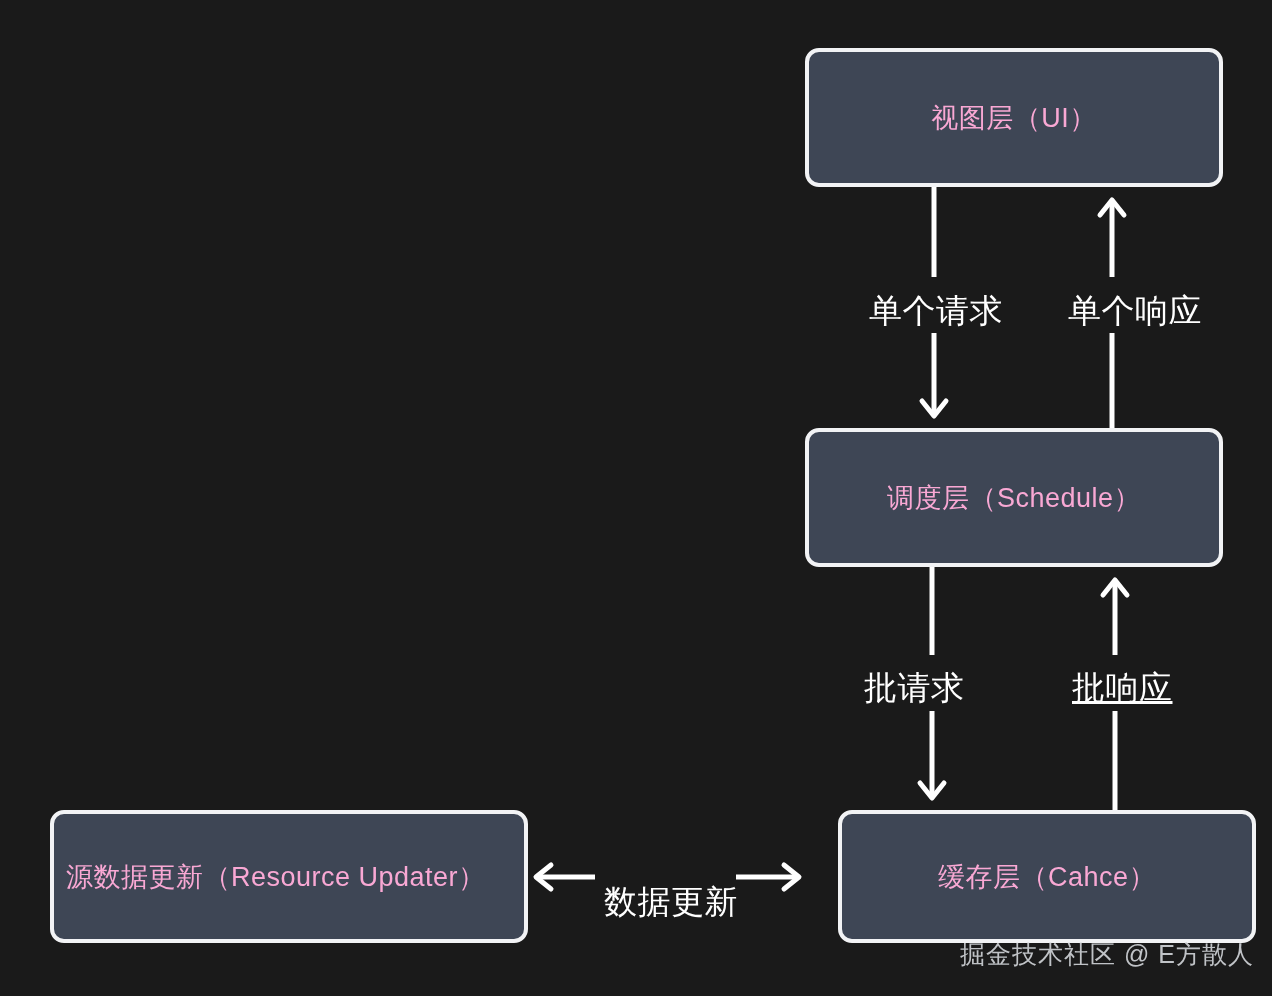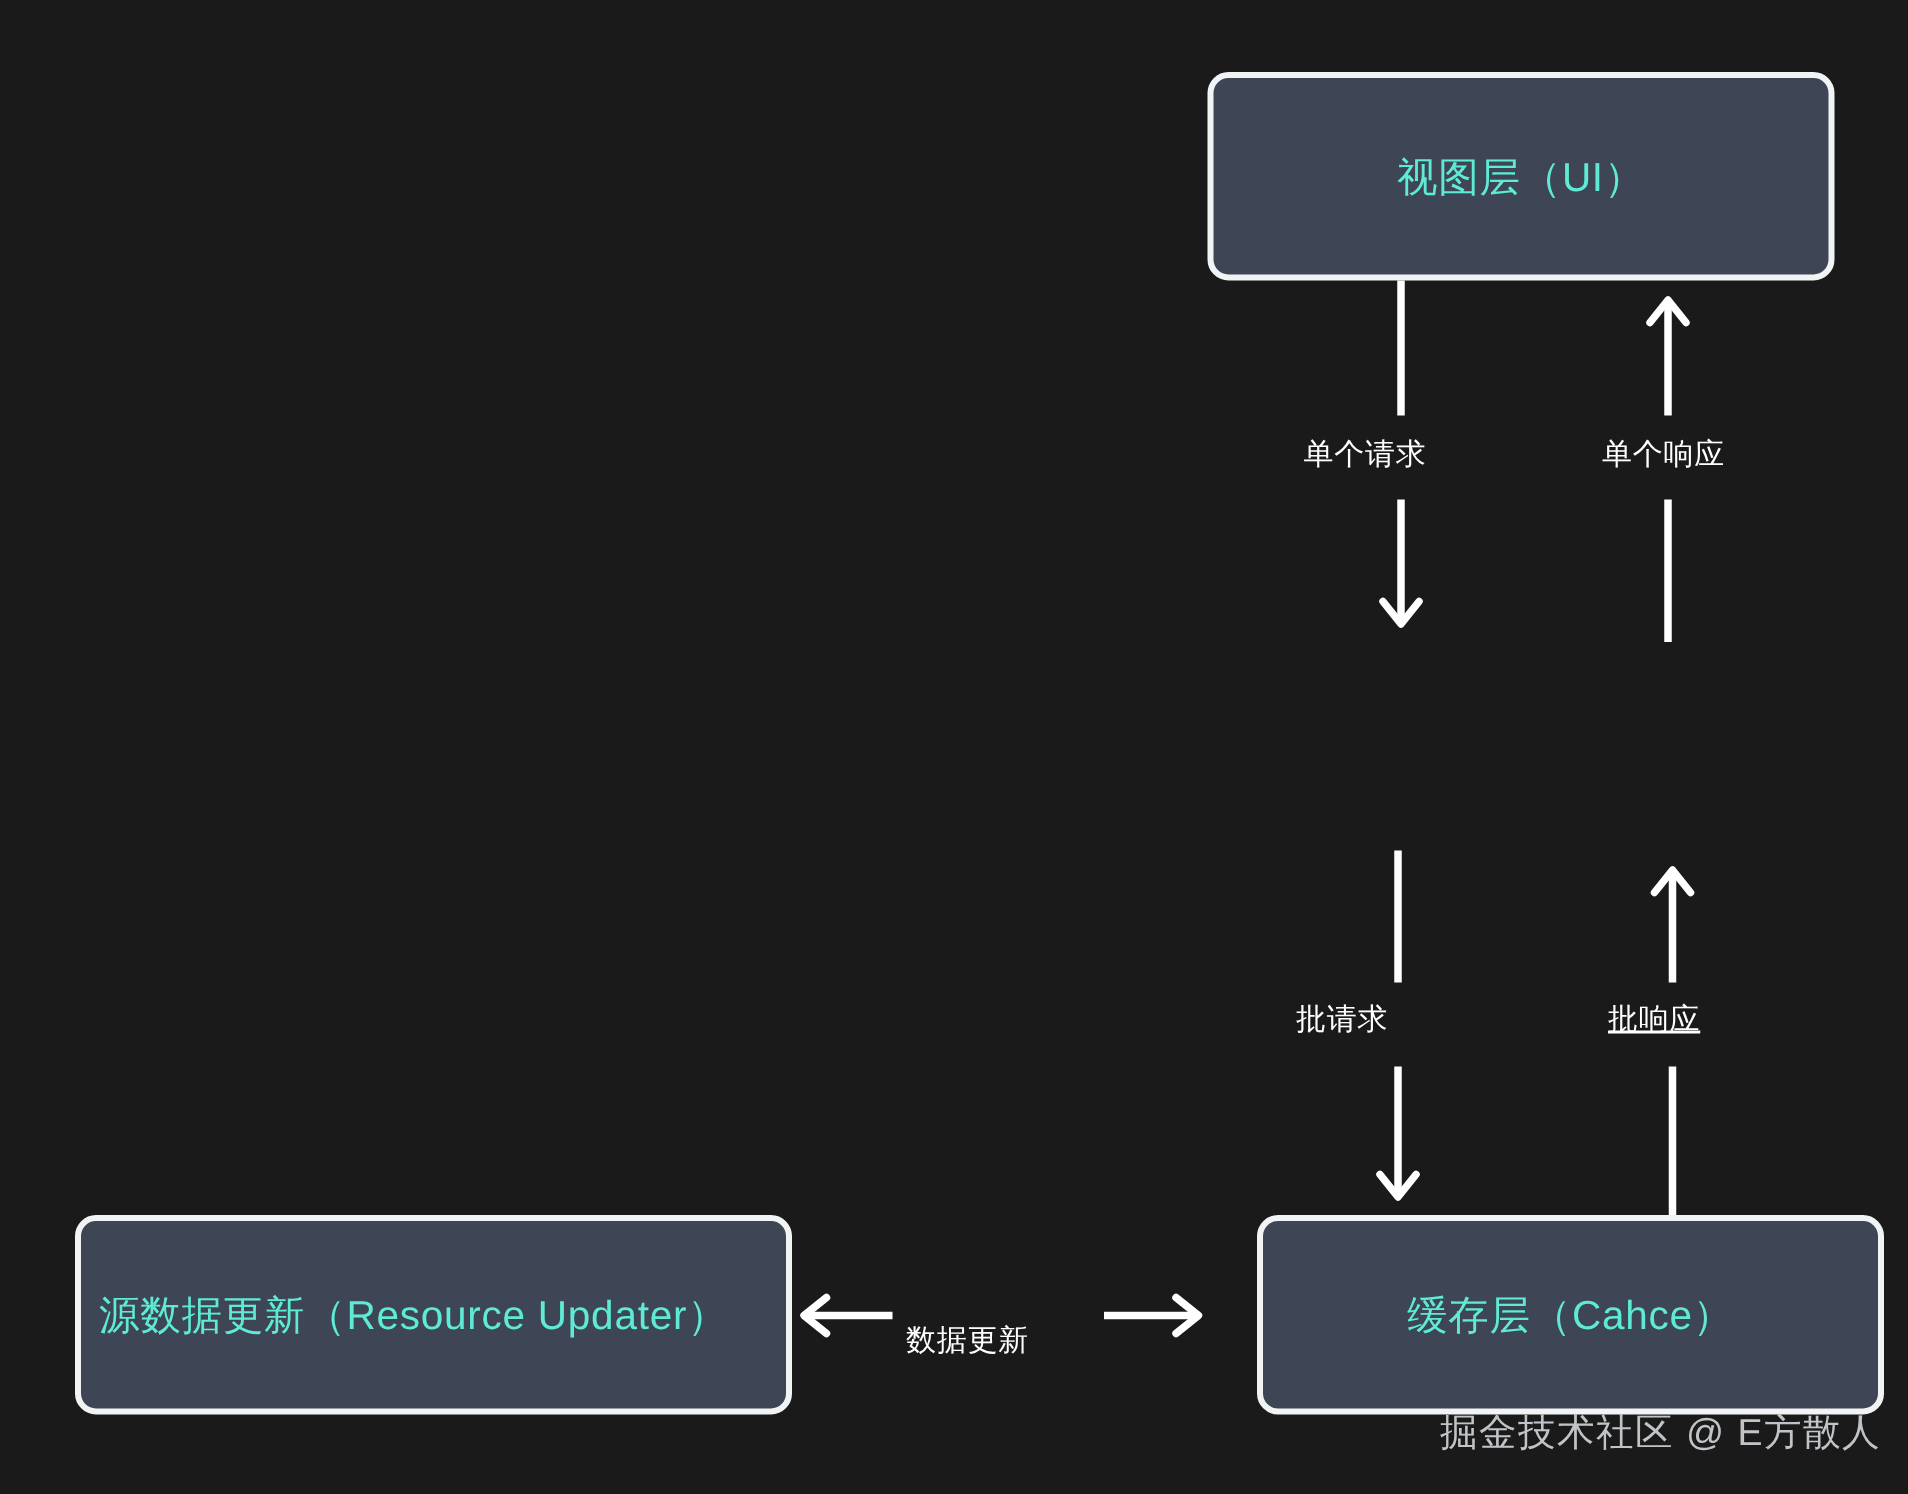--- a/index.html
+++ b/index.html
@@ -22,37 +22,37 @@
     background: #1a1a1a;
   }
   .node {
     position: absolute;
     box-sizing: border-box;
     background: #3e4655;
     border: 4px solid #f2f3f5;
     border-radius: 14px;
     display: flex;
     align-items: center;
-    color: #5eead4;
+    color: #f9a8d4;
     font-size: 27px;
     letter-spacing: 0.5px;
     white-space: nowrap;
   }
   .node.center { justify-content: center; }
   .node.left-pad { justify-content: flex-start; padding-left: 12px; }
 
   #node-ui       { left: 805px; top: 48px;  width: 418px; height: 139px; }
   #node-schedule { left: 805px; top: 428px; width: 418px; height: 139px; }
   #node-cache    { left: 805px; top: 810px; width: 418px; height: 133px; margin-left: 33px; }
   #node-resource { left: 50px;  top: 810px; width: 478px; height: 133px; }
 
   .edge-label {
     position: absolute;
     color: #ffffff;
-    font-size: 20px;
+    font-size: 33px;
     white-space: nowrap;
     letter-spacing: 0.5px;
   }
   #label-single-request  { left: 869px;  top: 289px; }
   #label-single-response { left: 1052px; top: 289px; margin-left: 16px; }
   #label-batch-request   { left: 864px;  top: 666px; }
   #label-batch-response  { left: 1072px; top: 666px; text-decoration: underline; }
   #label-data-update     { left: 604px;  top: 860px; margin-top: 20px; }
 
   .connector { position: absolute; overflow: visible; }
@@ -73,20 +73,23 @@
 </style>
 </head>
 <body>
 
 <div id="canvas">
 
   <div class="node center" id="node-ui">
     <span>视图层（UI）</span>
   </div>
 
+  <div class="node center" id="node-schedule">
+    <span>调度层（Schedule）</span>
+  </div>
 
   <div class="node center" id="node-cache">
     <span>缓存层（Cahce）</span>
   </div>
 
   <div class="node left-pad" id="node-resource">
     <span>源数据更新（Resource Updater）</span>
   </div>
 
   <svg id="conn-ui-schedule" class="connector" viewBox="0 0 320 245" width="320" height="245">

